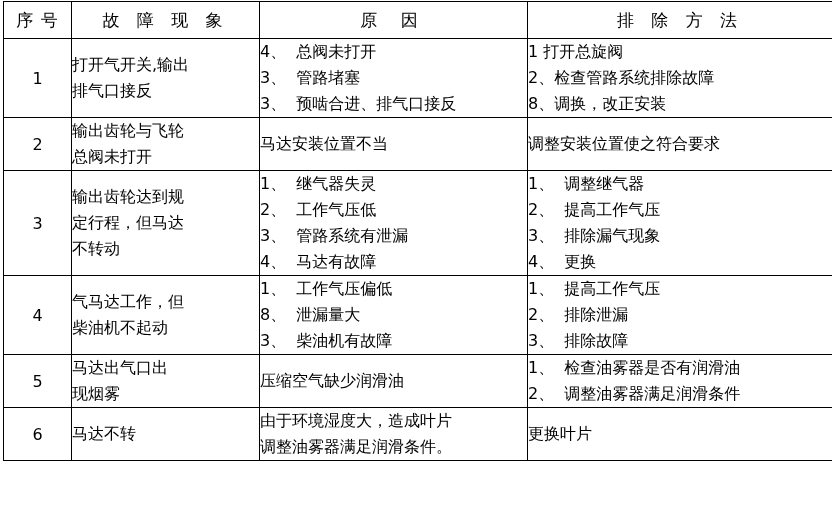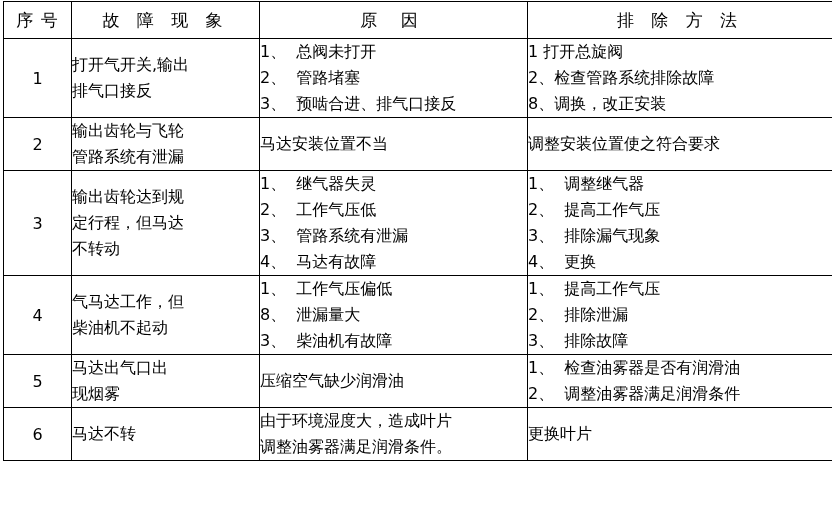--- a/index.html
+++ b/index.html
@@ -96,36 +96,36 @@
     </thead>
     <tbody>
 
       <tr>
         <td class="cell-no">1</td>
         <td class="cell-text">
           <div class="line">打开气开关,输出</div>
           <div class="line">排气口接反</div>
         </td>
         <td class="cell-text cause-col">
-          <div class="list-line">1、  总阀未打开</div>
-          <div class="list-line">2、  管路堵塞</div>
+          <div class="list-line">4、  总阀未打开</div>
+          <div class="list-line">3、  管路堵塞</div>
           <div class="list-line">3、  预啮合进、排气口接反</div>
         </td>
         <td class="cell-text fix-col">
           <div class="list-line">1 打开总旋阀</div>
           <div class="list-line">2、检查管路系统排除故障</div>
           <div class="list-line">8、调换，改正安装</div>
         </td>
       </tr>
 
       <tr>
         <td class="cell-no">2</td>
         <td class="cell-text">
           <div class="line">输出齿轮与飞轮</div>
-          <div class="line">管路系统有泄漏</div>
+          <div class="line">总阀未打开</div>
         </td>
         <td class="cell-text cause-col">
           <div class="list-line">马达安装位置不当</div>
         </td>
         <td class="cell-text fix-col">
           <div class="list-line">调整安装位置使之符合要求</div>
         </td>
       </tr>
 
       <tr>

